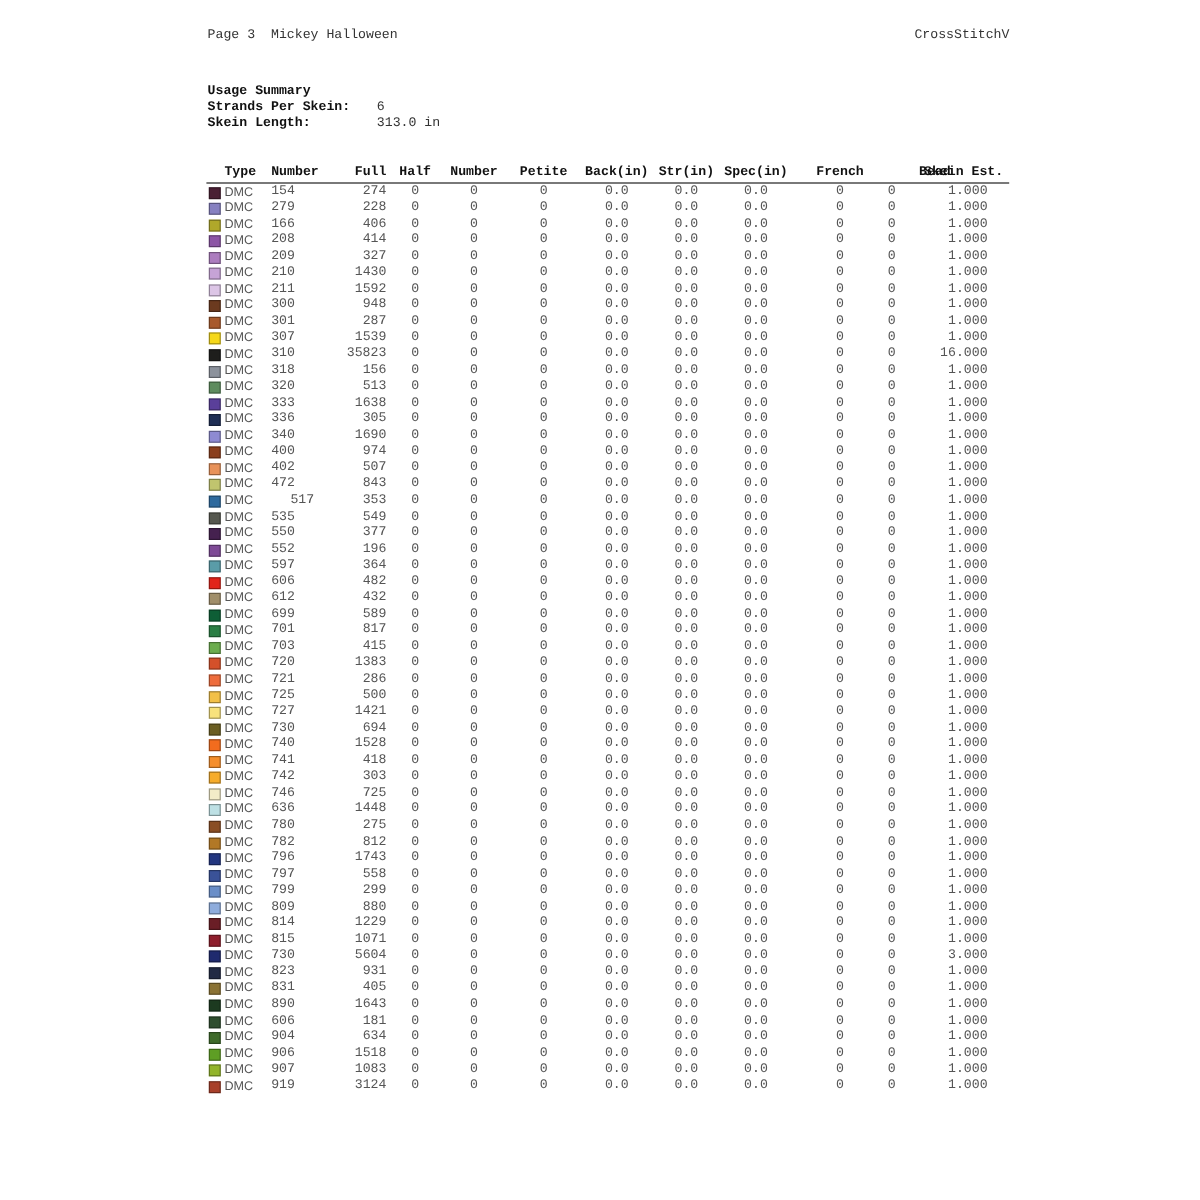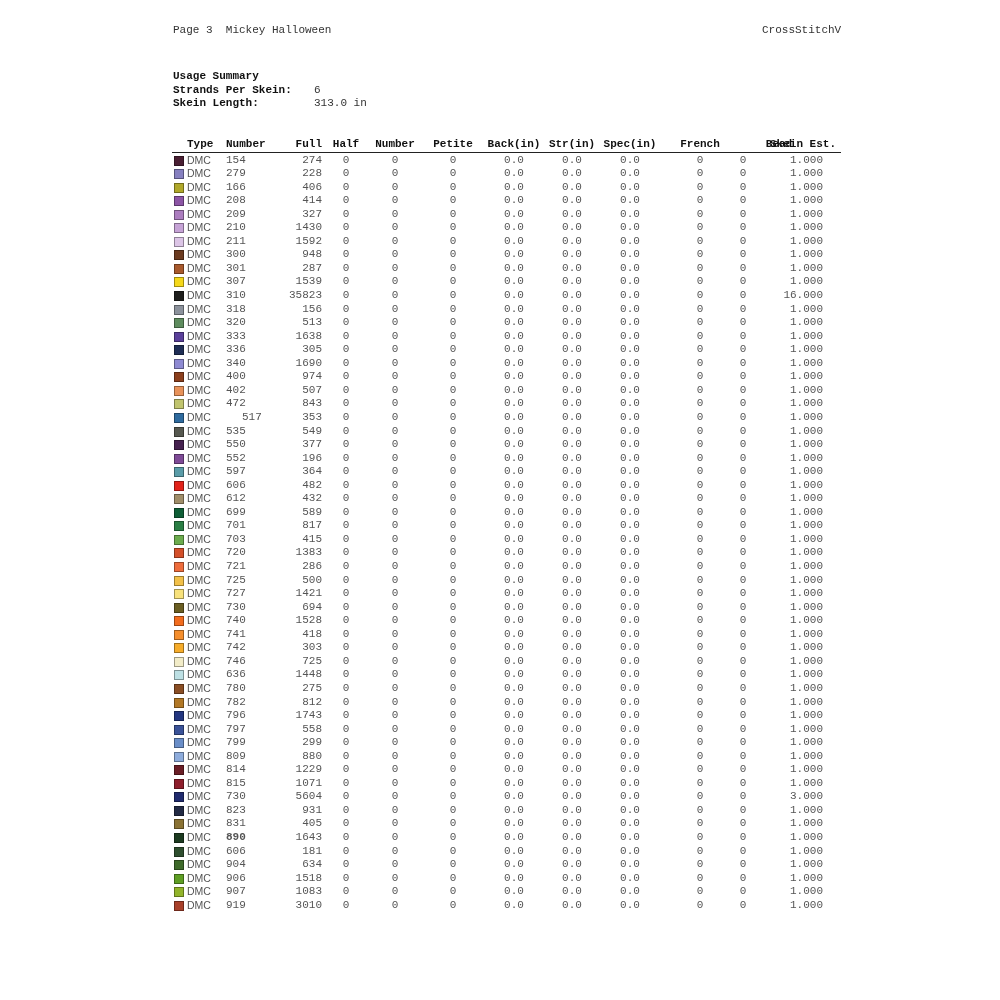--- a/index.html
+++ b/index.html
@@ -797,21 +797,21 @@
         <span class="cell c" style="left:474px;width:80px;">0.0</span>
         <span class="cell c" style="left:532px;width:80px;">0.0</span>
         <span class="cell c" style="left:590px;width:80px;">0.0</span>
         <span class="cell c" style="left:665px;width:70px;">0</span>
         <span class="cell c" style="left:718px;width:50px;">0</span>
         <span class="cell r" style="left:727px;width:96px;">1.000</span>
       </div>
       <div class="row" style="top: 831px;">
         <span class="sw" title="#1c3a20" style="background: rgb(28, 58, 32);"></span>
         <span class="type">DMC</span>
-        <span class="cell" style="left:226px;font-weight:bold;">890</span>
+        <span class="cell" style="left:226px;">890</span>
         <span class="cell r" style="left:262px;width:60px;">1643</span>
         <span class="cell c" style="left:322px;width:48px;">0</span>
         <span class="cell c" style="left:362px;width:66px;">0</span>
         <span class="cell c" style="left:420px;width:66px;">0</span>
         <span class="cell c" style="left:474px;width:80px;">0.0</span>
         <span class="cell c" style="left:532px;width:80px;">0.0</span>
         <span class="cell c" style="left:590px;width:80px;">0.0</span>
         <span class="cell c" style="left:665px;width:70px;">0</span>
         <span class="cell c" style="left:718px;width:50px;">0</span>
         <span class="cell r" style="left:727px;width:96px;">1.000</span>
@@ -873,21 +873,21 @@
         <span class="cell c" style="left:532px;width:80px;">0.0</span>
         <span class="cell c" style="left:590px;width:80px;">0.0</span>
         <span class="cell c" style="left:665px;width:70px;">0</span>
         <span class="cell c" style="left:718px;width:50px;">0</span>
         <span class="cell r" style="left:727px;width:96px;">1.000</span>
       </div>
       <div class="row" style="top: 898.75px;">
         <span class="sw" title="#a8402a" style="background: rgb(168, 64, 42);"></span>
         <span class="type">DMC</span>
         <span class="cell" style="left:226px;">919</span>
-        <span class="cell r" style="left:262px;width:60px;">3010</span>
+        <span class="cell r" style="left:262px;width:60px;">3124</span>
         <span class="cell c" style="left:322px;width:48px;">0</span>
         <span class="cell c" style="left:362px;width:66px;">0</span>
         <span class="cell c" style="left:420px;width:66px;">0</span>
         <span class="cell c" style="left:474px;width:80px;">0.0</span>
         <span class="cell c" style="left:532px;width:80px;">0.0</span>
         <span class="cell c" style="left:590px;width:80px;">0.0</span>
         <span class="cell c" style="left:665px;width:70px;">0</span>
         <span class="cell c" style="left:718px;width:50px;">0</span>
         <span class="cell r" style="left:727px;width:96px;">1.000</span>
       </div>

